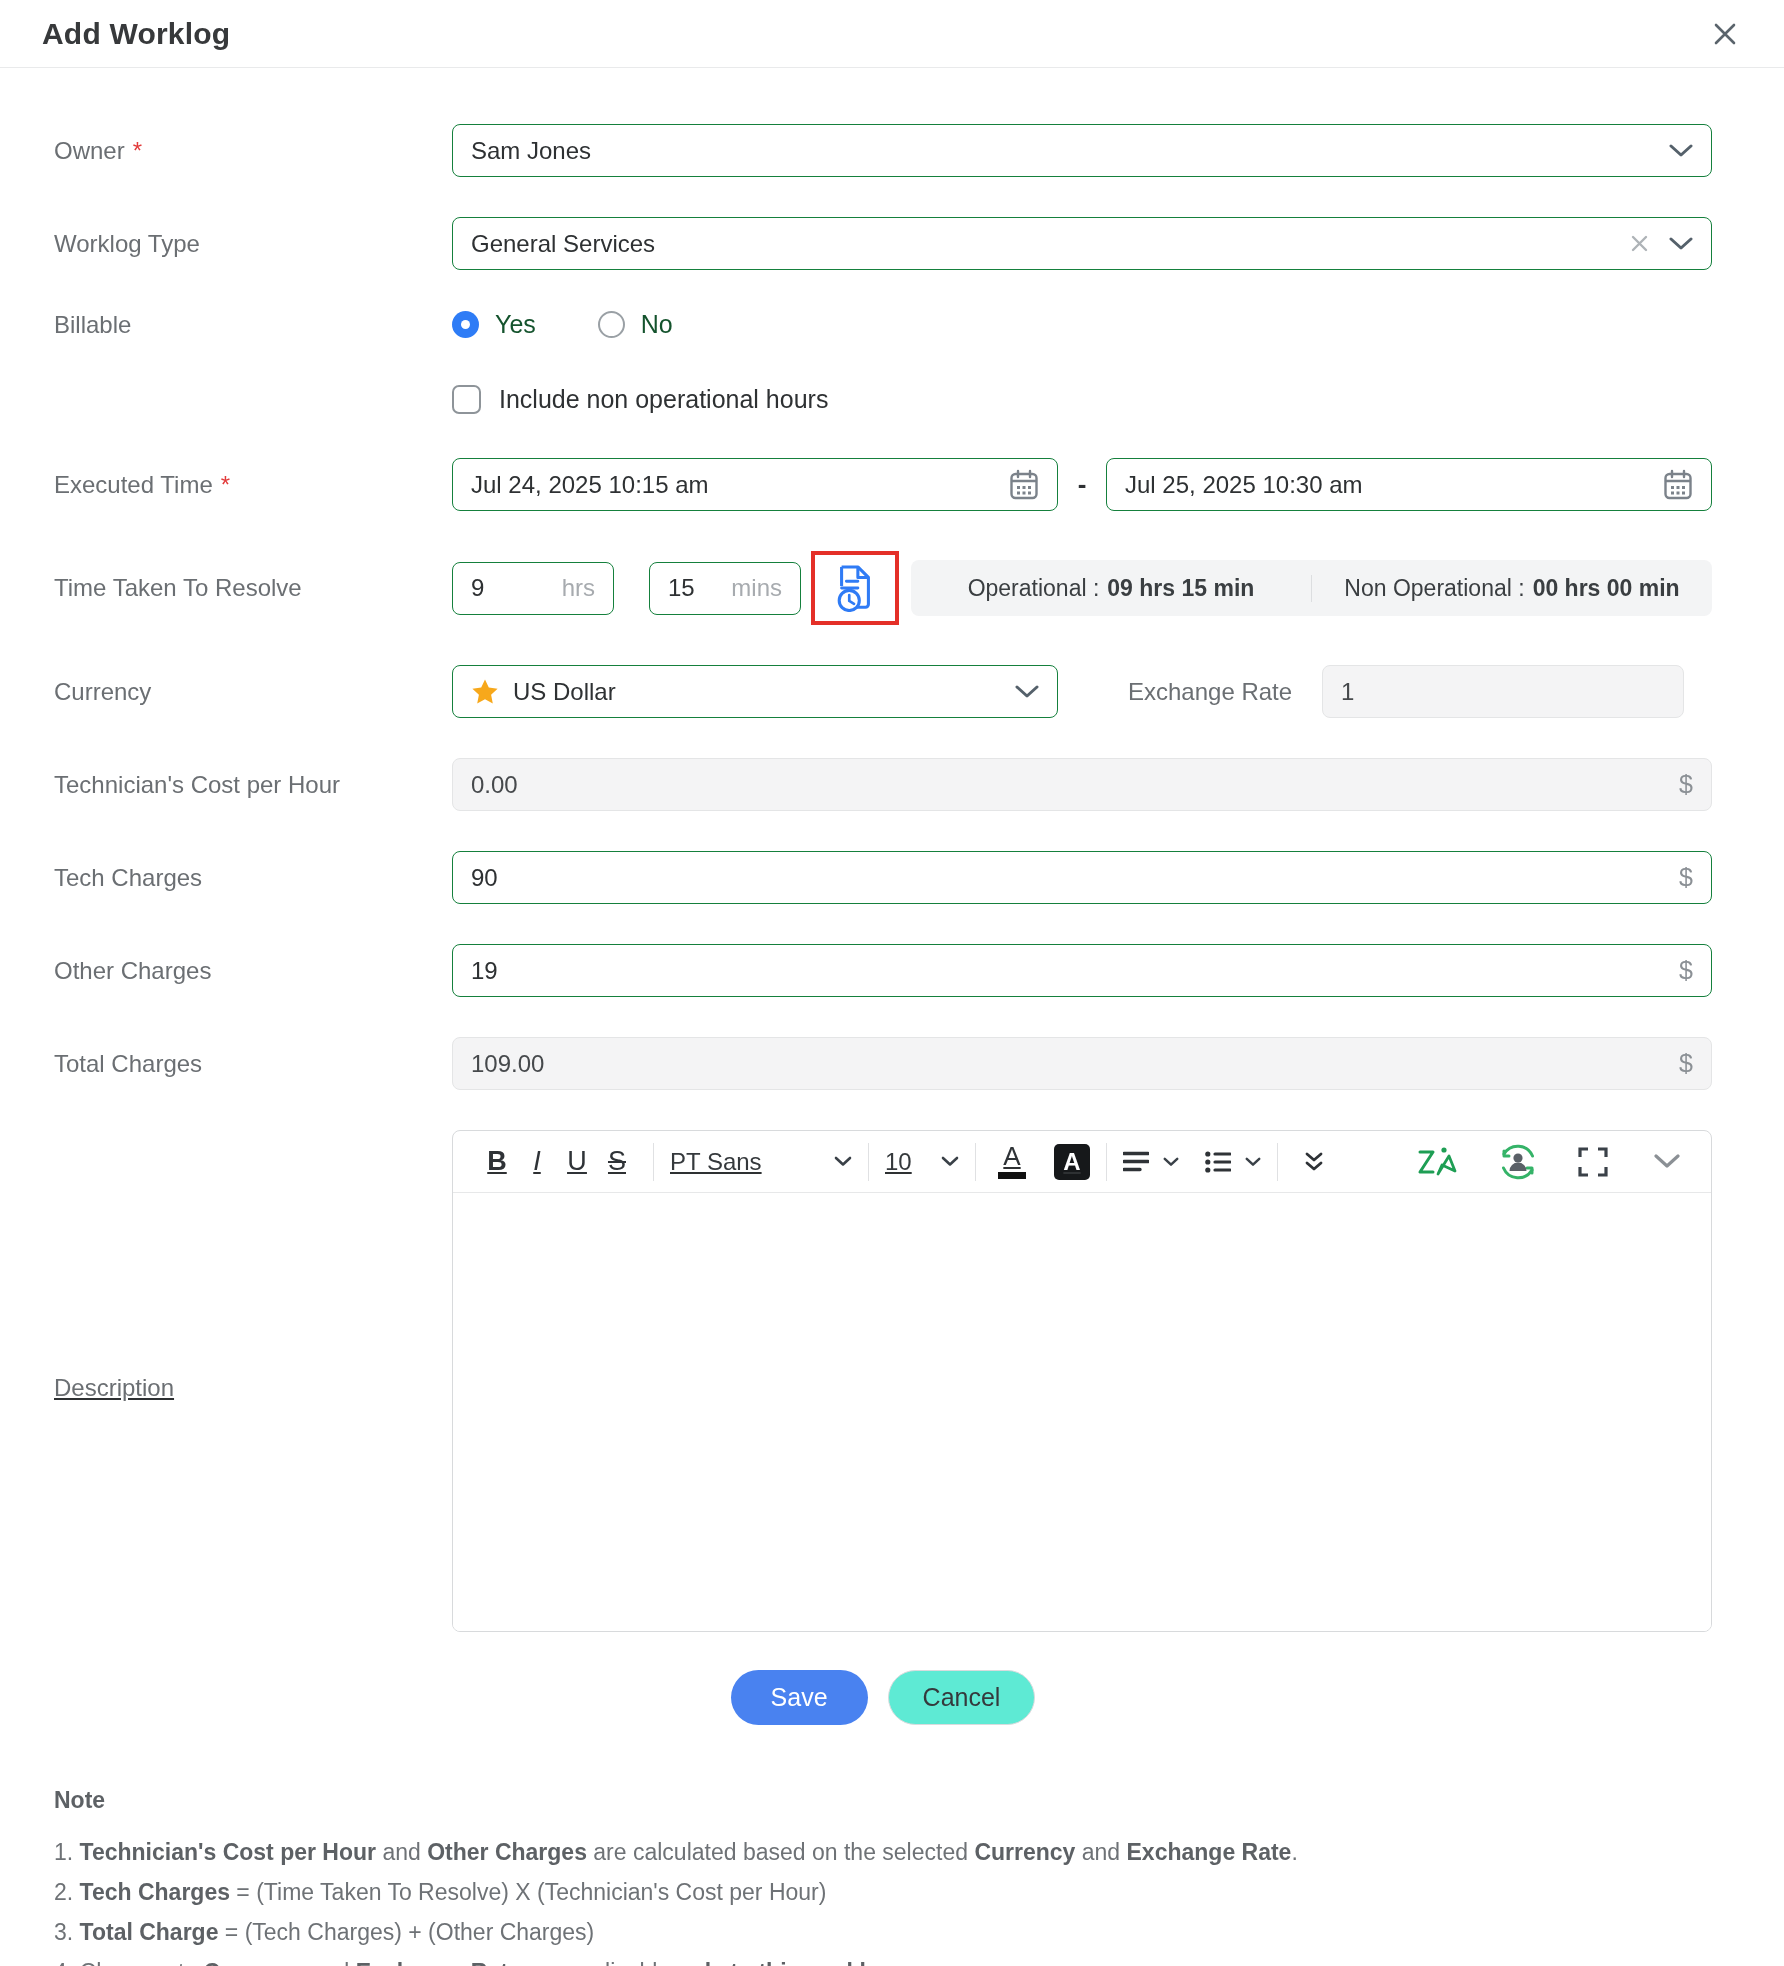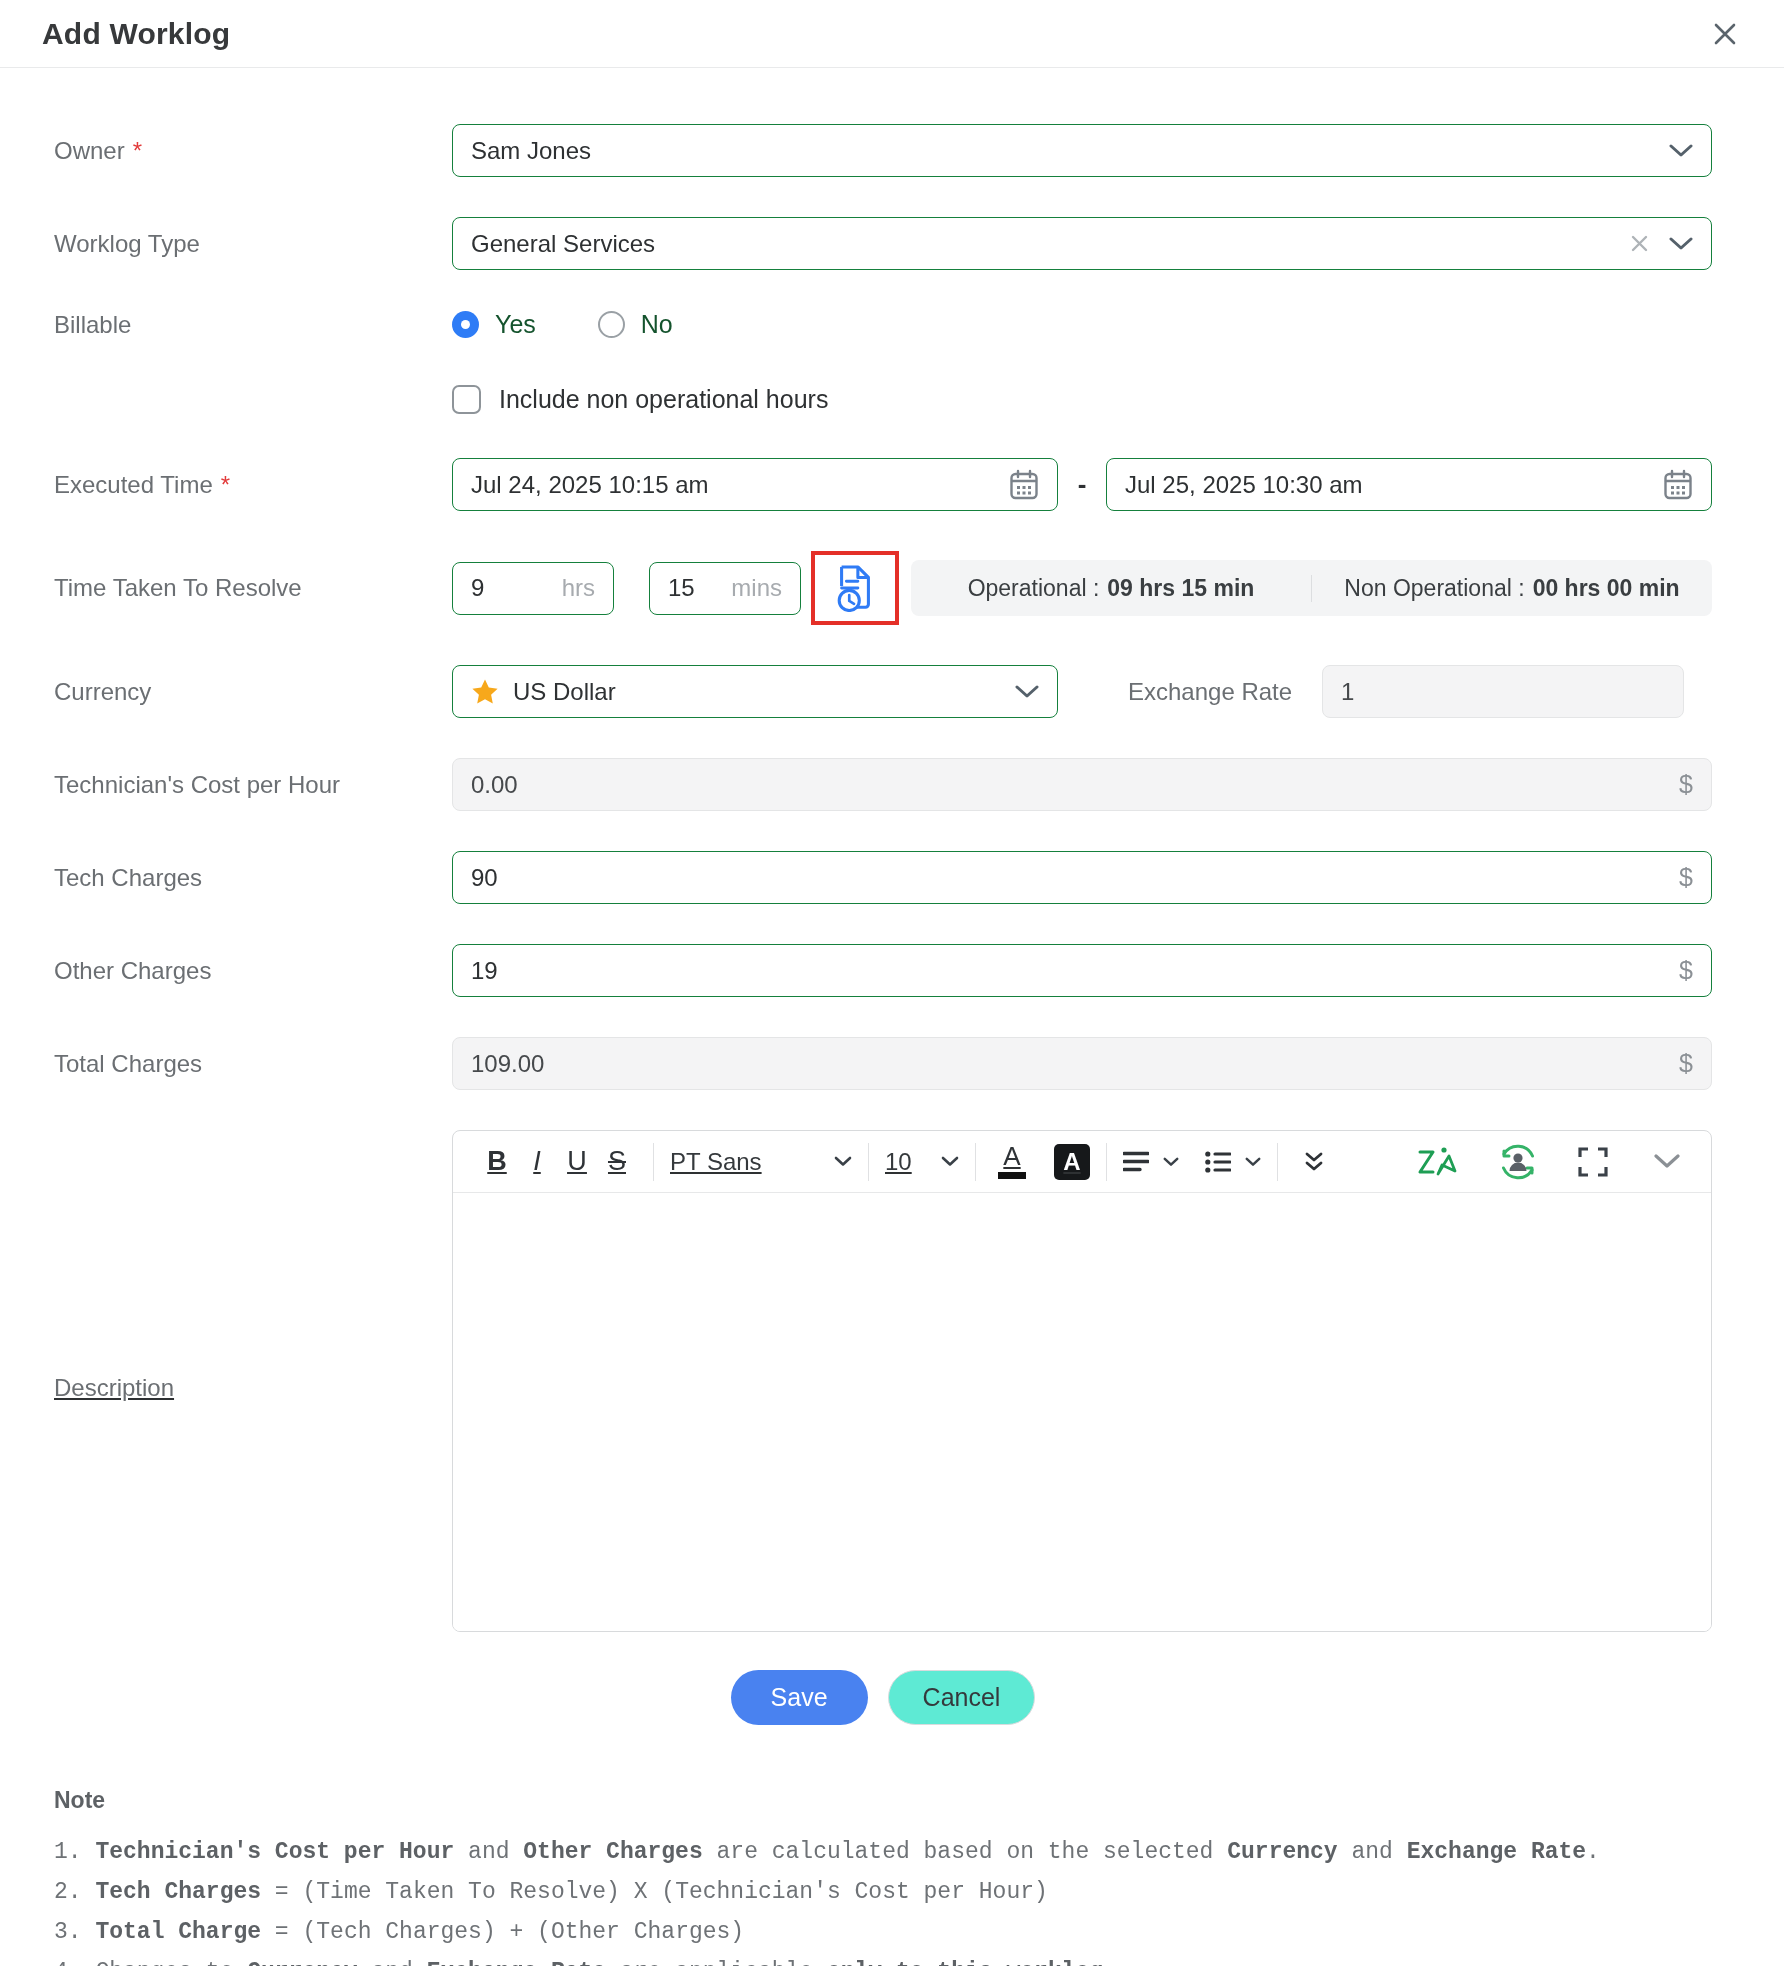--- a/index.html
+++ b/index.html
@@ -97,21 +97,21 @@
 
   
   .btn-row { display:flex; justify-content:center; gap:20px; margin-top:38px; }
   .btn { height:55px; border-radius:28px; font-size:25px; display:flex; align-items:center; justify-content:center; cursor:pointer; border:none; font-family:inherit; }
   .btn-save { background:#4982f0; color:#fff; padding:0 40px; }
   .btn-cancel { background:#5eead4; color:#35393c; border:1px solid #d9dbdd; padding:0 34px; }
 
   
   .note { margin-top:62px; padding:0 60px 0 54px; }
   .note-h { font-size:23px; font-weight:bold; color:#5d6165; margin-bottom:18px; }
-  .note-item { font-size:23px; color:#6e7276; line-height:40px;font-family:Liberation Mono, monospace; }
+  .note-item { font-size:23px; color:#6e7276; line-height:40px; }
   .note-item .b { font-weight:bold; color:#5d6165; }
 
   svg { display:block; }
 </style>
 </head>
 <body>
 
 <div class="hdr">
   <div class="hdr-title">Add Worklog</div>
   <div class="hdr-close">

